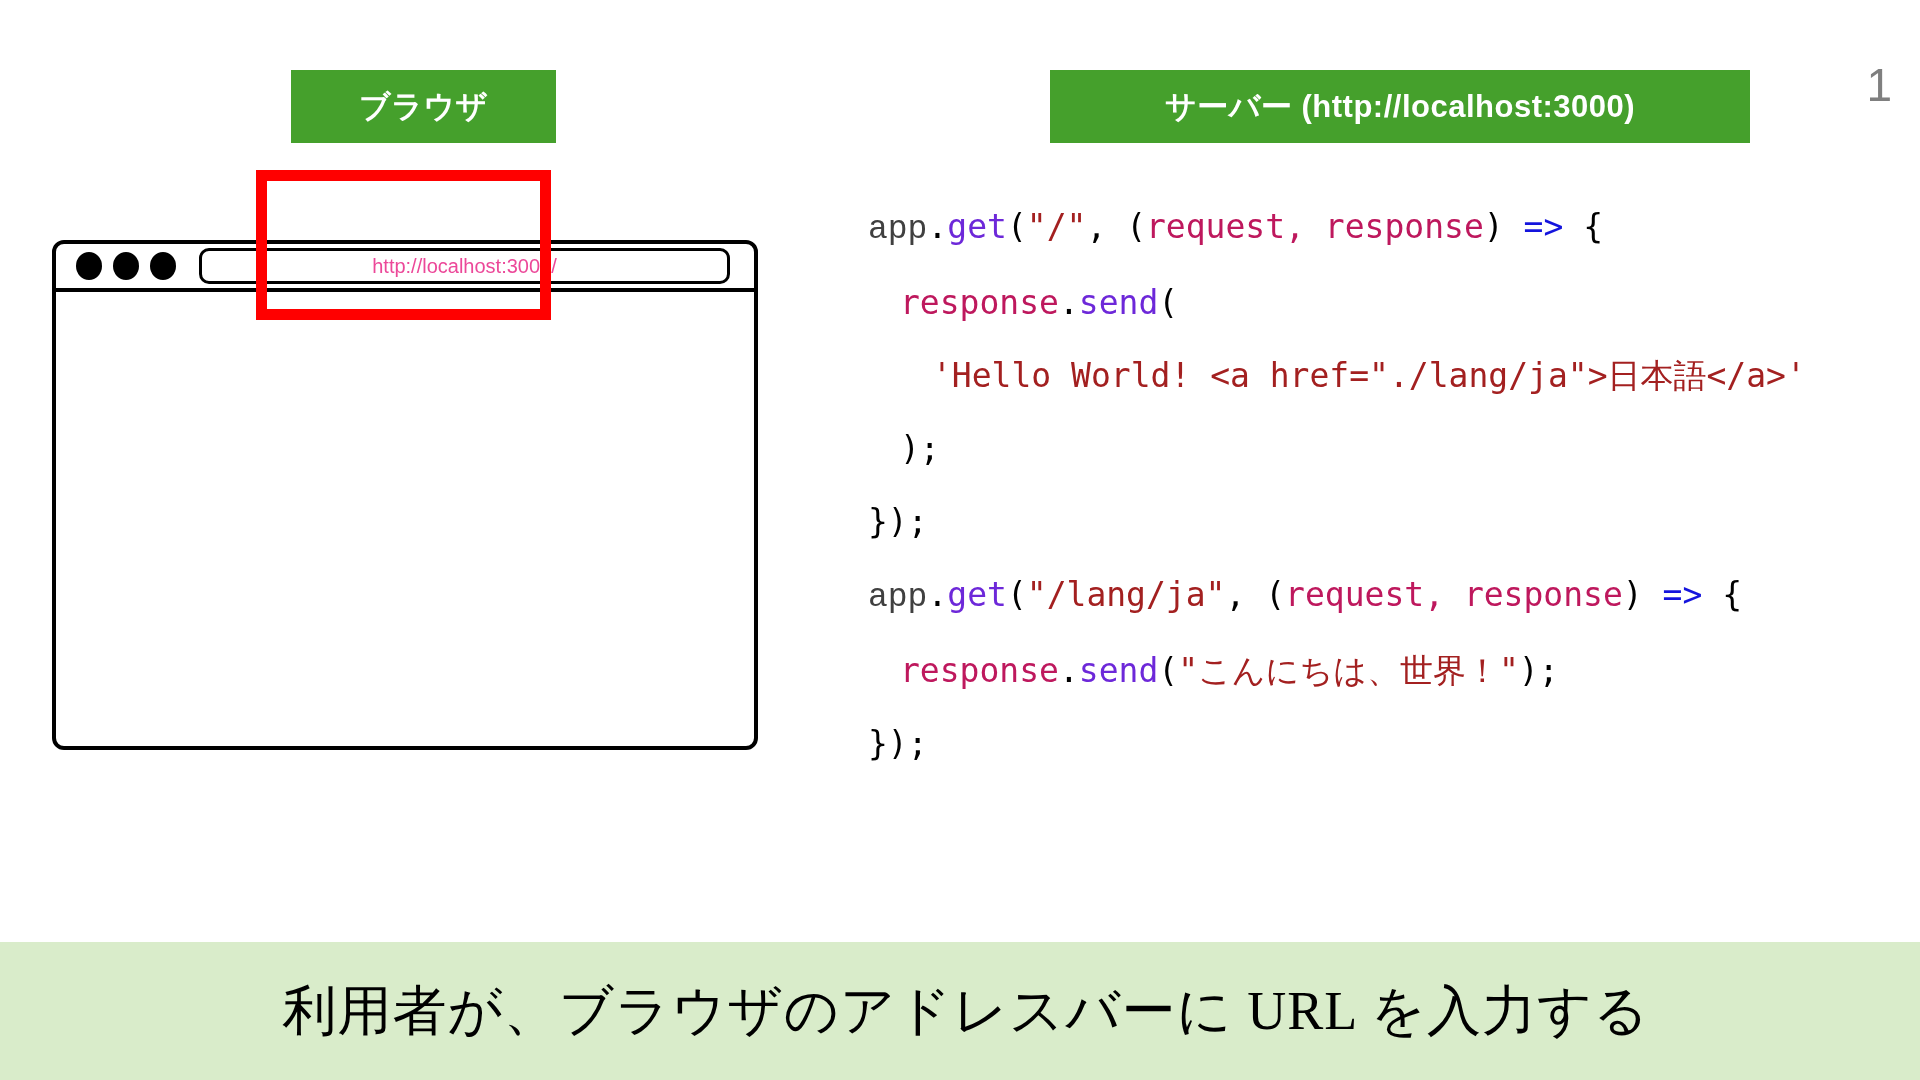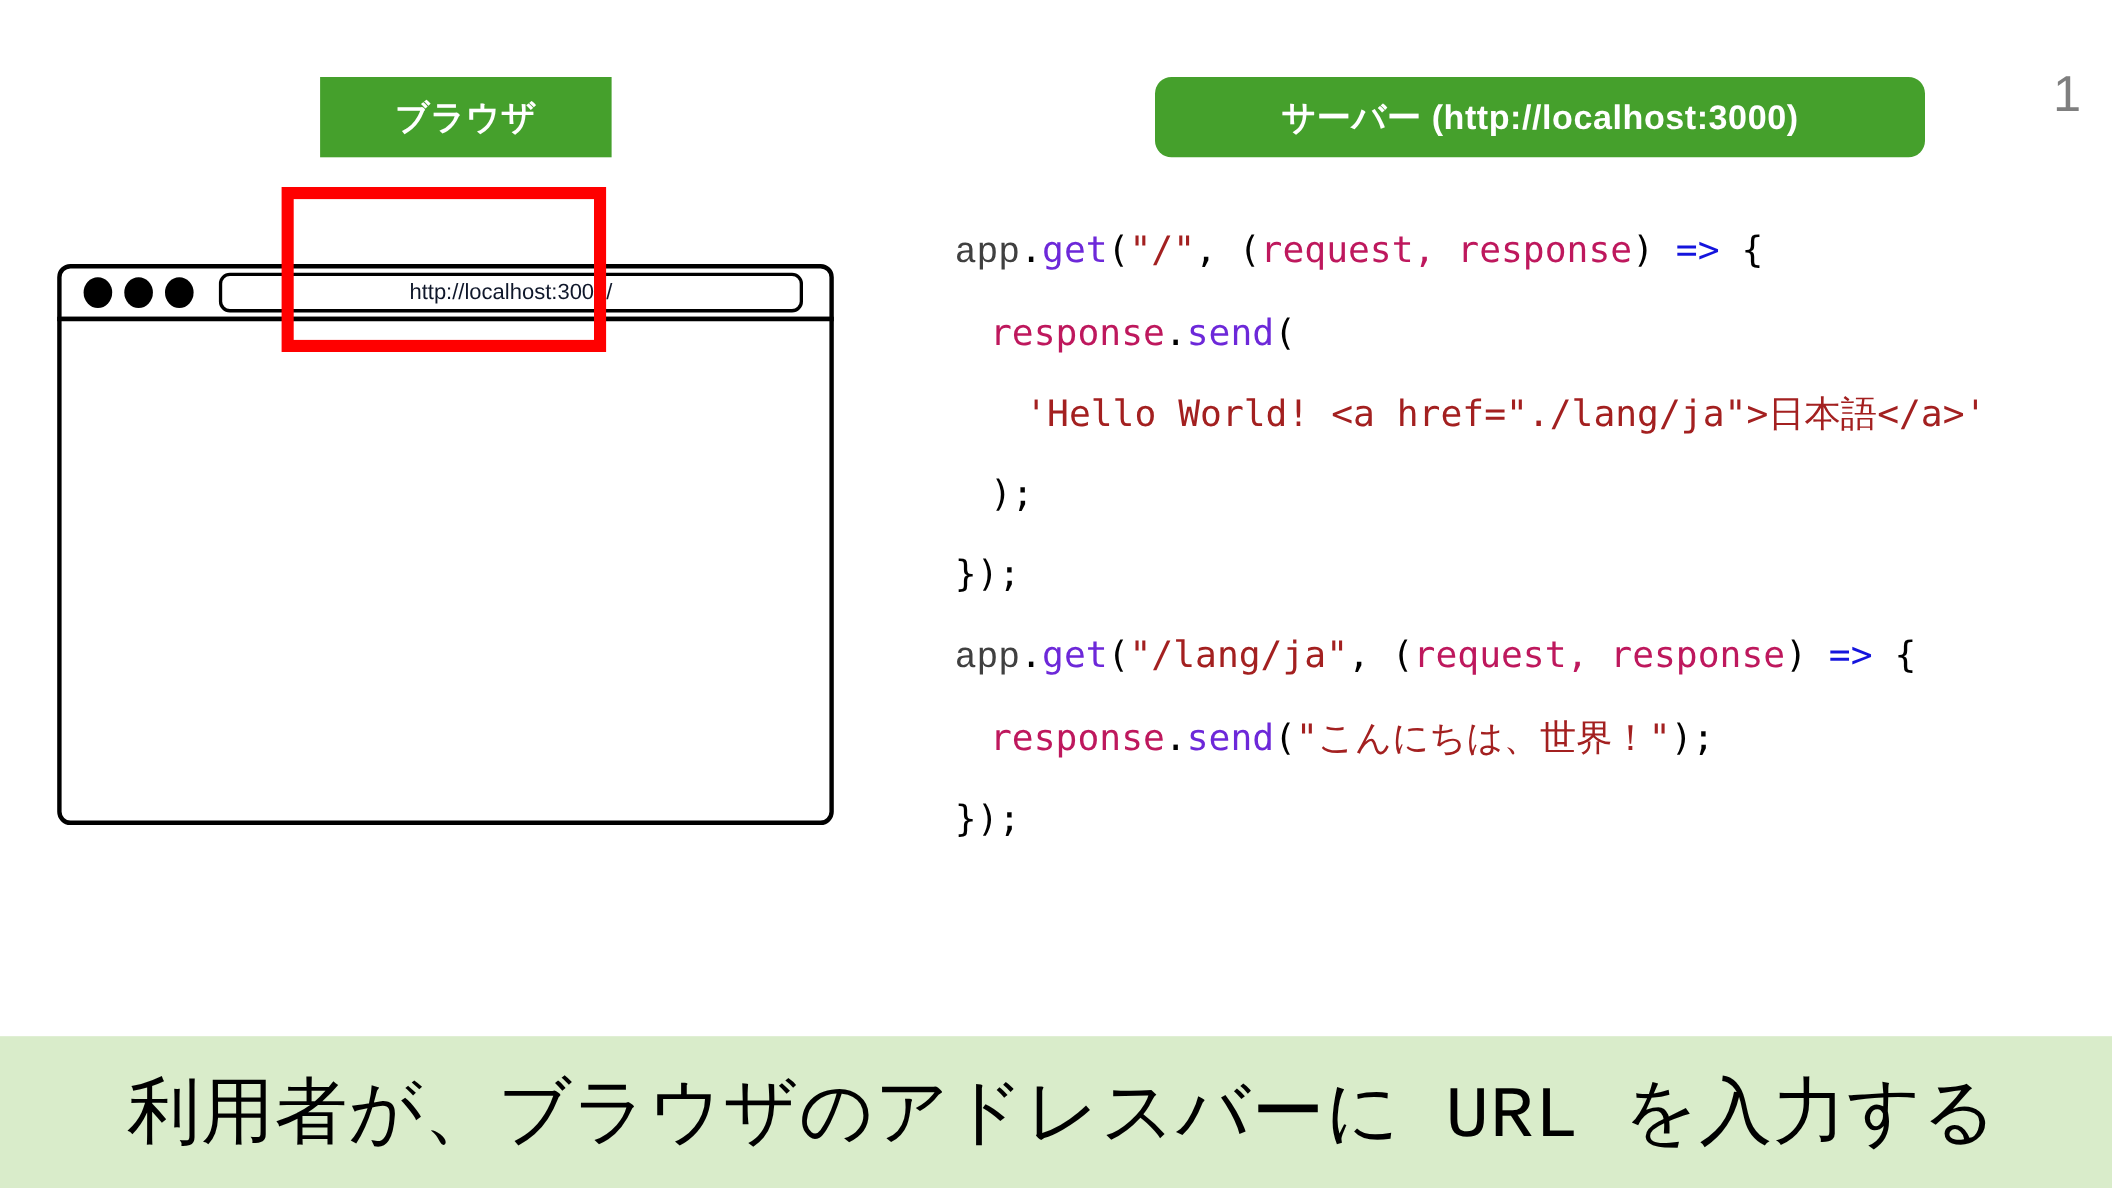--- a/index.html
+++ b/index.html
@@ -41,21 +41,20 @@
     width: 265px;
     height: 73px;
     font-size: 31px;
   }
   #server-header {
     left: 1031px;
     top: 70px;
     width: 700px;
     height: 73px;
     font-size: 31px;
-    border-radius: 15px;
   }
 
   
   #page-number {
     position: absolute;
     right: 28px;
     top: 62px;
     font-size: 46px;
     color: #7f7f7f;
     font-weight: normal;
@@ -99,21 +98,21 @@
     margin-right: 10px;
     height: 36px;
     box-sizing: border-box;
     border: 3px solid #000000;
     border-radius: 10px;
     background: #ffffff;
     display: flex;
     align-items: center;
     justify-content: center;
     font-size: 20px;
-    color: #0f172a;
+    color: #ec4899;
     font-family: "Liberation Sans", "DejaVu Sans", sans-serif;
     overflow: hidden;
     white-space: nowrap;
   }
   #browser-viewport {
     position: absolute;
     left: 0;
     top: 48px;
     width: 100%;
     height: 462px;
@@ -162,25 +161,25 @@
     left: 0;
     bottom: 0;
     width: 1920px;
     height: 138px;
     background: #d9ecca;
     display: flex;
     align-items: center;
     justify-content: center;
   }
   #caption-text {
-    font-size: 66px;
+    font-size: 54px;
     color: #000000;
     letter-spacing: 1px;
     white-space: nowrap;
-    font-family: Liberation Mono, monospace;
+    font-family: Liberation Serif, serif;
     margin-left: 12px;
   }
 </style>
 </head>
 <body>
 
 <div id="slide">
 
   <div id="browser-header" class="col-header" style="background: rgb(69, 160, 44); color: rgb(255, 255, 255);">
     <span>ブラウザ</span>

